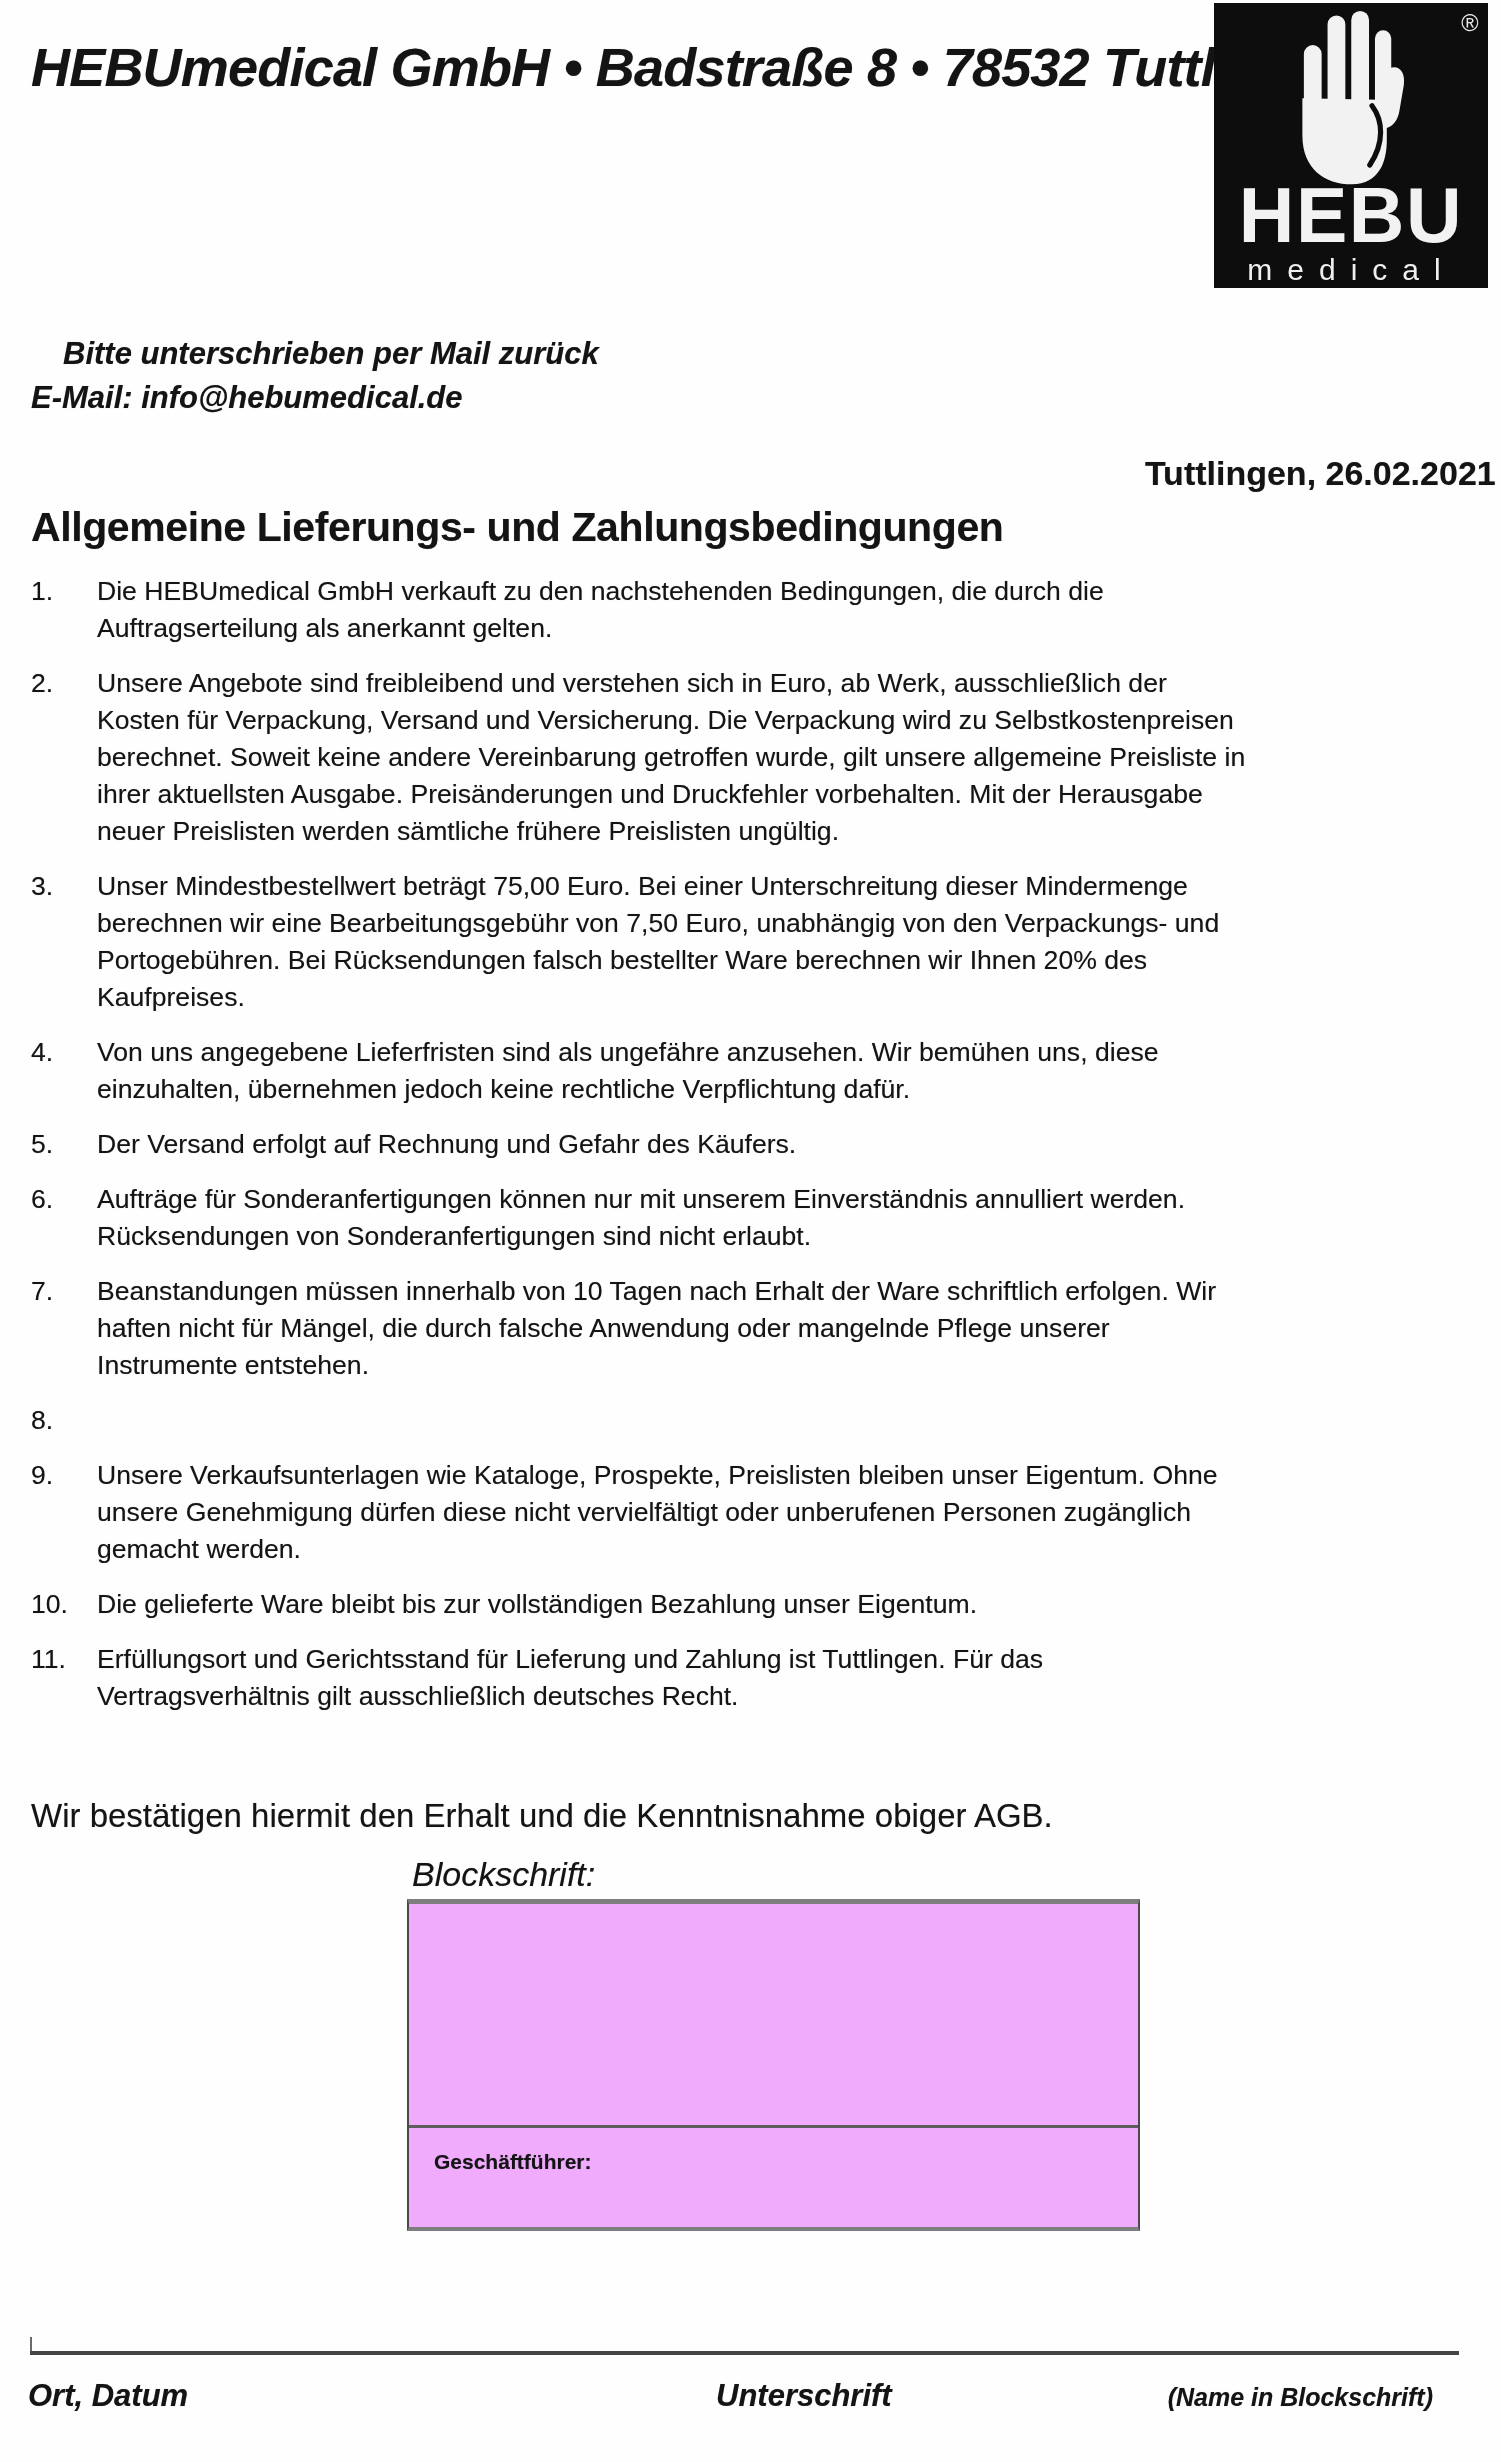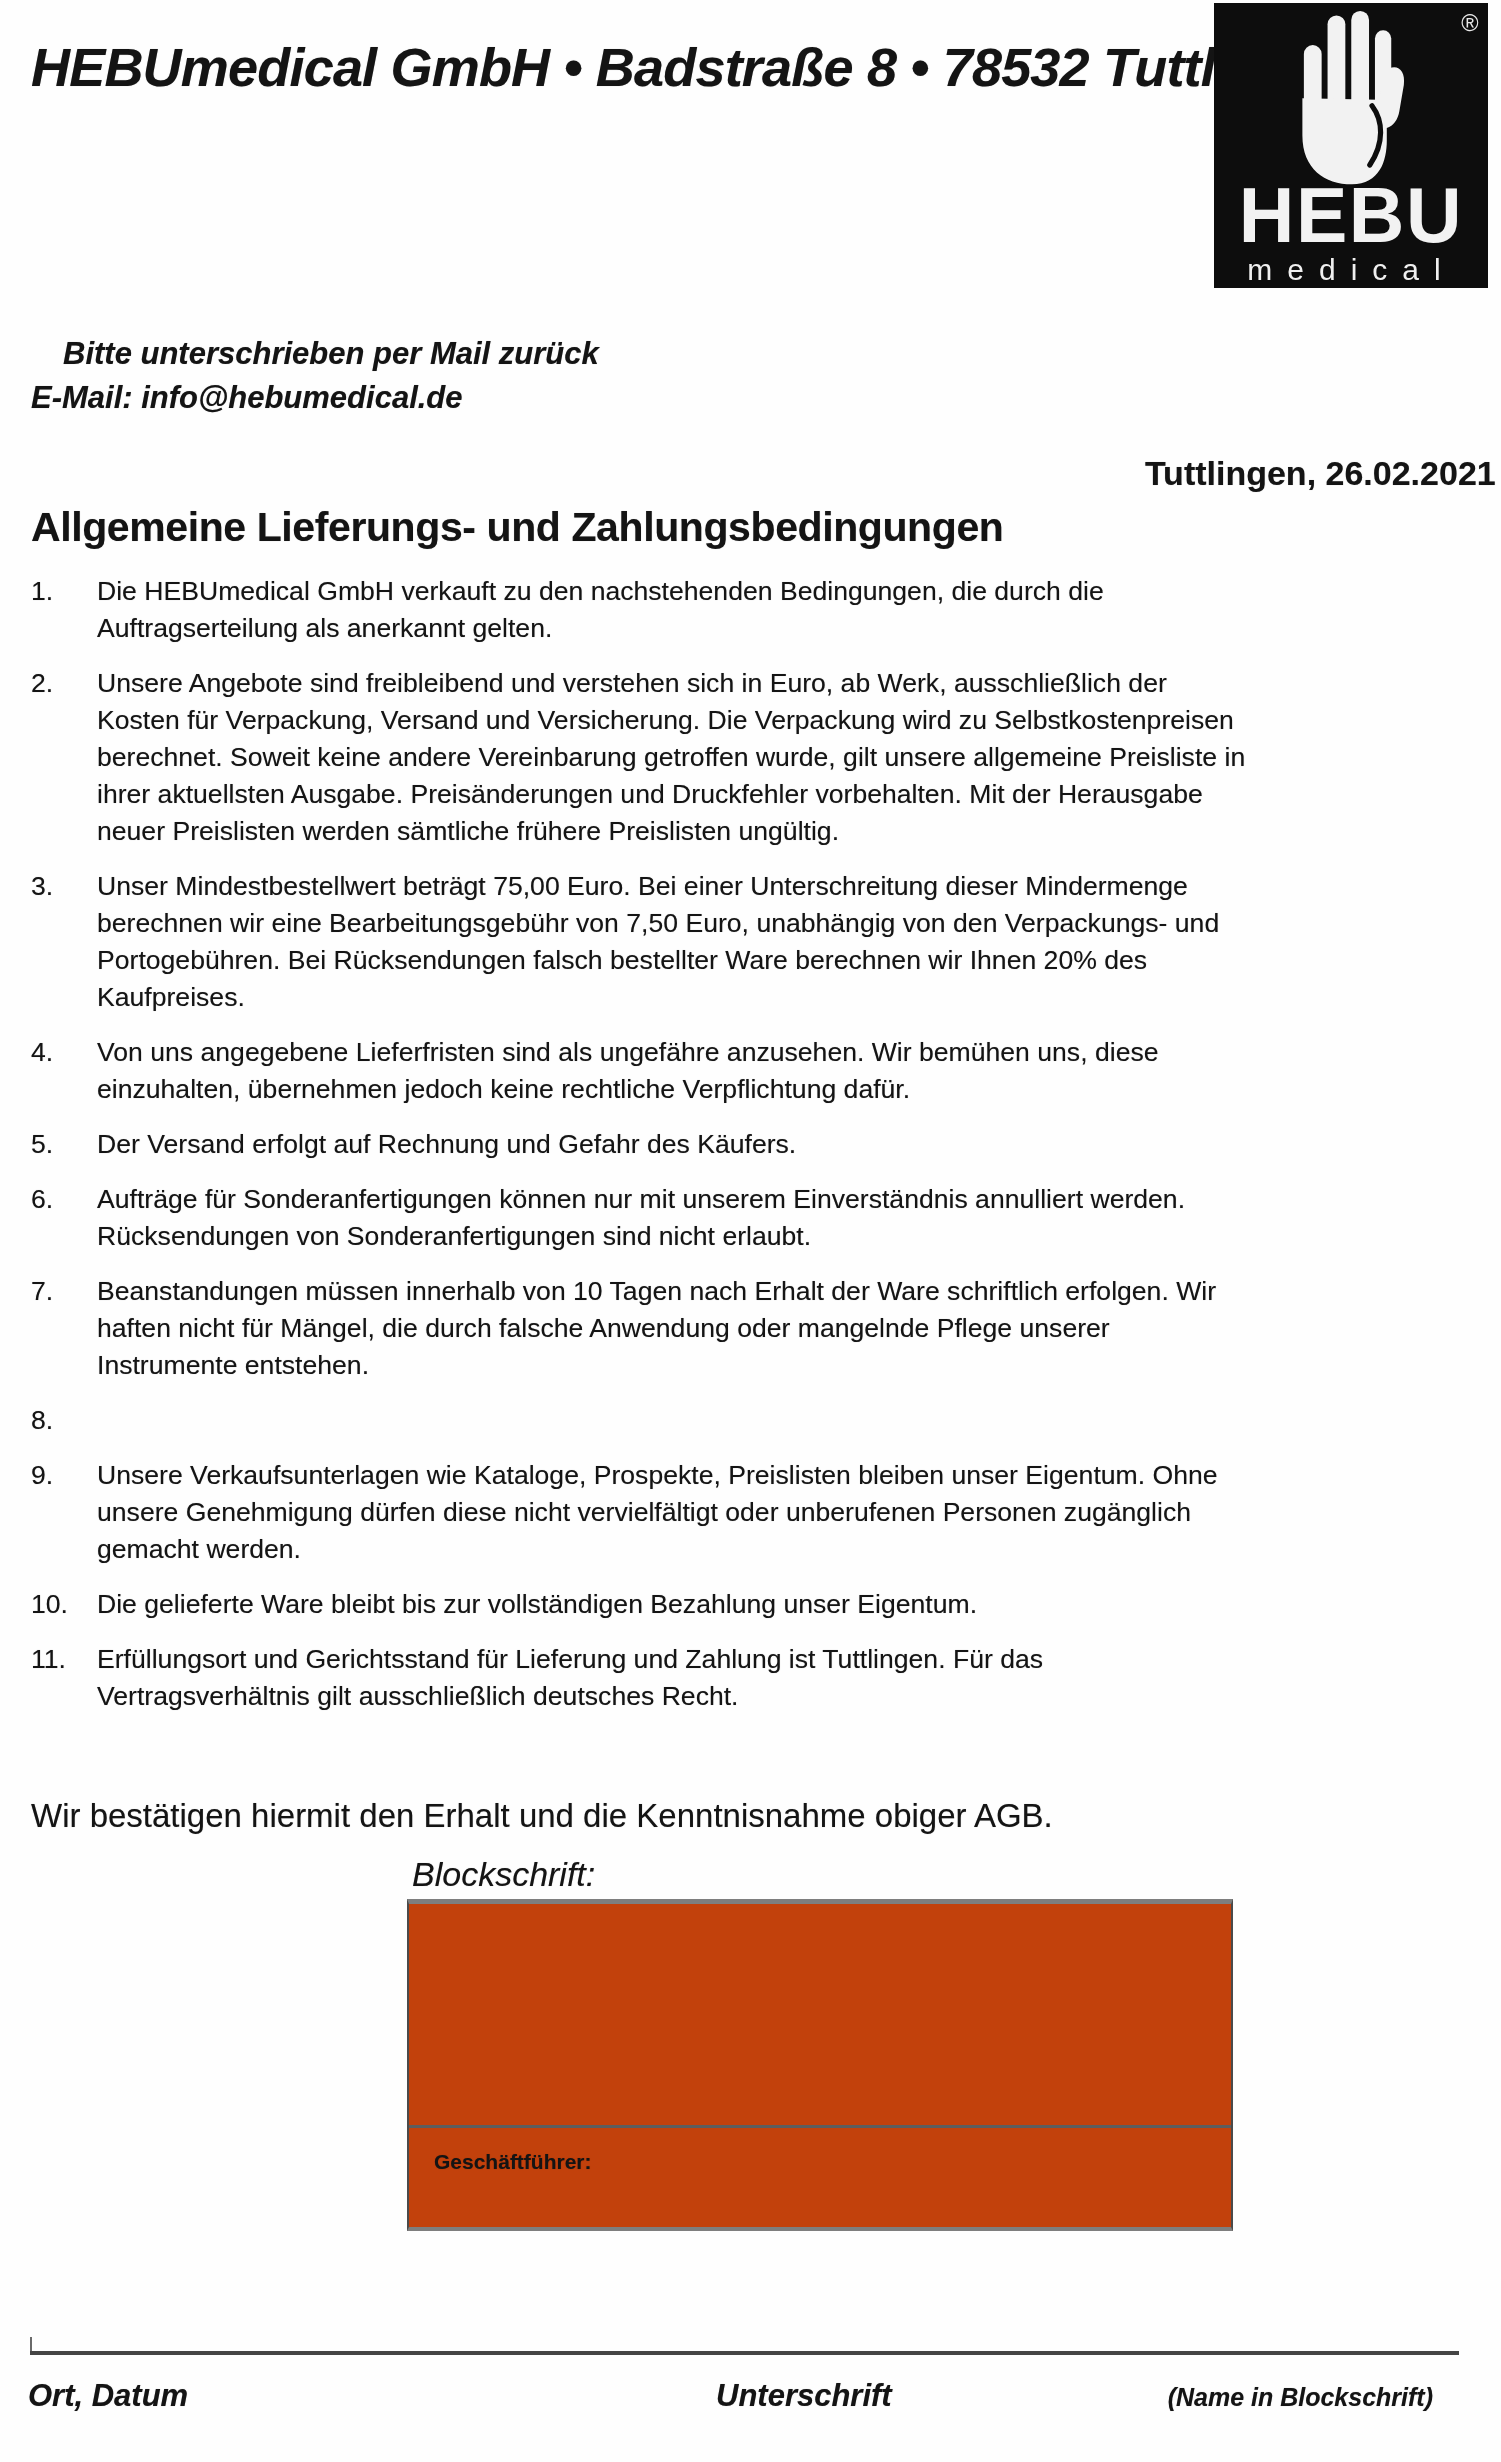--- a/index.html
+++ b/index.html
@@ -71,22 +71,22 @@
   
   .confirm{
     position:absolute;left:31px;top:1797px;
     font-size:33px;
   }
   .stamp-label{
     position:absolute;left:412px;top:1855px;
     font-size:34px;font-style:italic;
   }
   .stamp-box{
-    position:absolute;left:407px;top:1899px;width:826px;height:332px;
-    background:#c2410c;
+    position:absolute;left:407px;top:1899px;width:733px;height:332px;
+    background:#f0abfc;
     border-left:2.3px solid #4a4a4a;
     border-right:2.3px solid #4a4a4a;
     border-top:5.5px solid #7e7e7e;
     border-bottom:4.7px solid #7e7e7e;
     box-sizing:border-box;
   }
   .stamp-upper{ height:221px;border-bottom:3.9px solid #5d5d5d; }
   .stamp-lower{ position:relative;height:96px; }
   .stamp-lower .gf{
     position:absolute;left:25px;top:22px;

